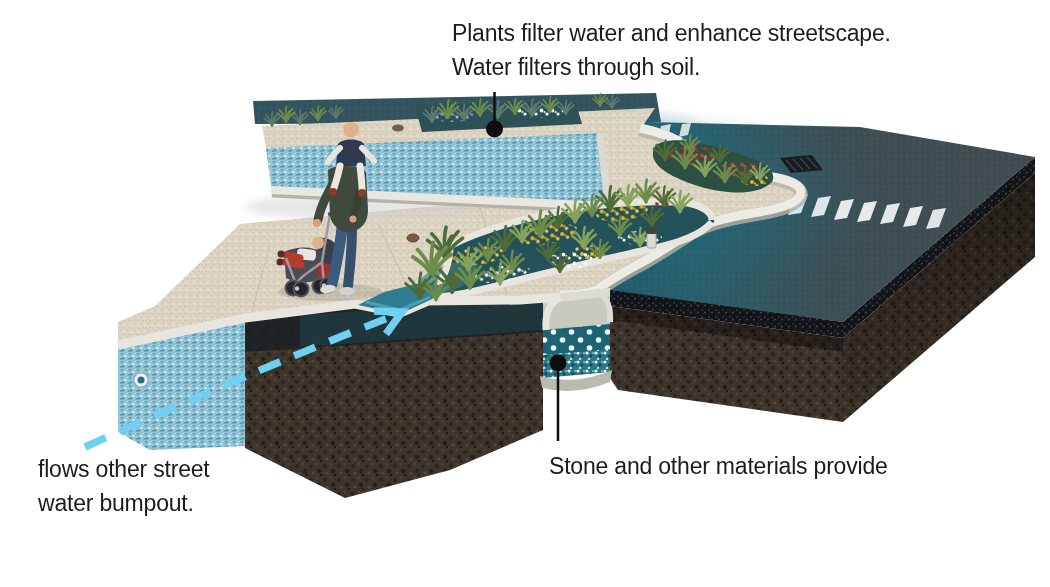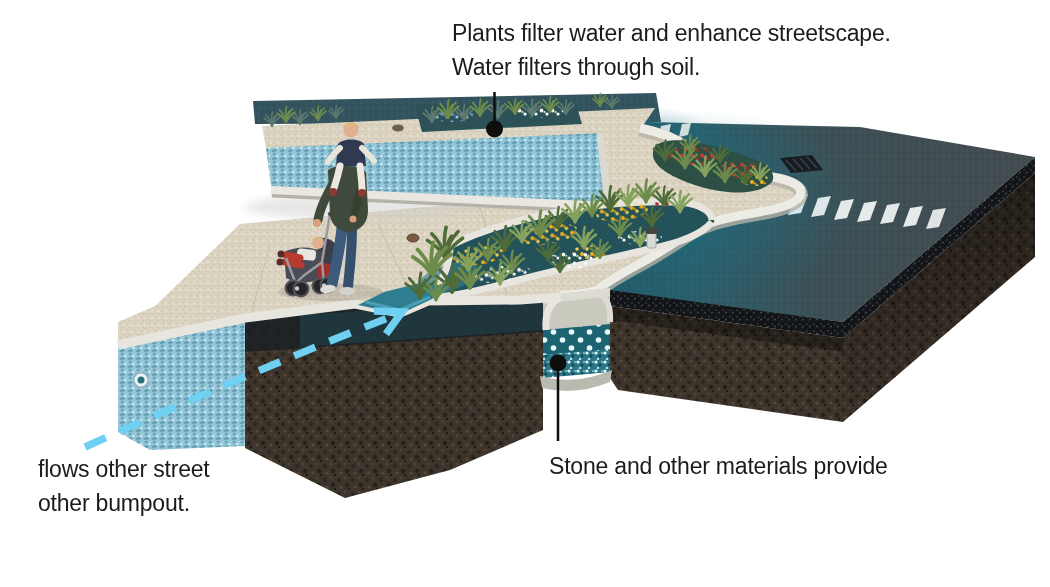--- a/index.html
+++ b/index.html
@@ -432,20 +432,20 @@
   </g>
 </svg>
 
 <div class="anno" style="left:452px;top:16px;">
   <span>Plants filter water and enhance streetscape.</span>
   <span>Water filters through soil.</span>
 </div>
 
 <div class="anno" style="left:38px;top:452px;">
   <span>flows other street</span>
-  <span>other bumpout.</span>
+  <span>water bumpout.</span>
 </div>
 
 <div class="anno" style="left:549px;top:442px;margin-top:7px;">
   <span>Stone and other materials provide</span>
 </div>
 
 </div>
 
 </body></html>

